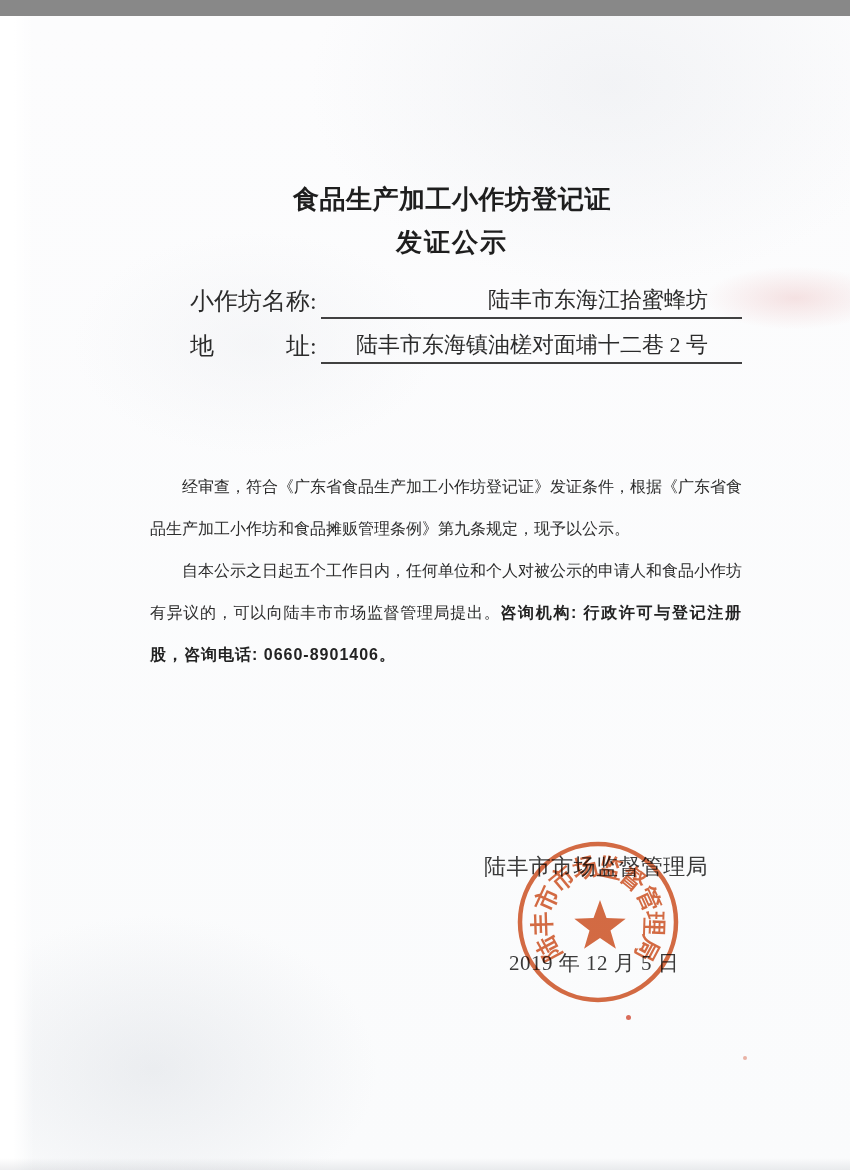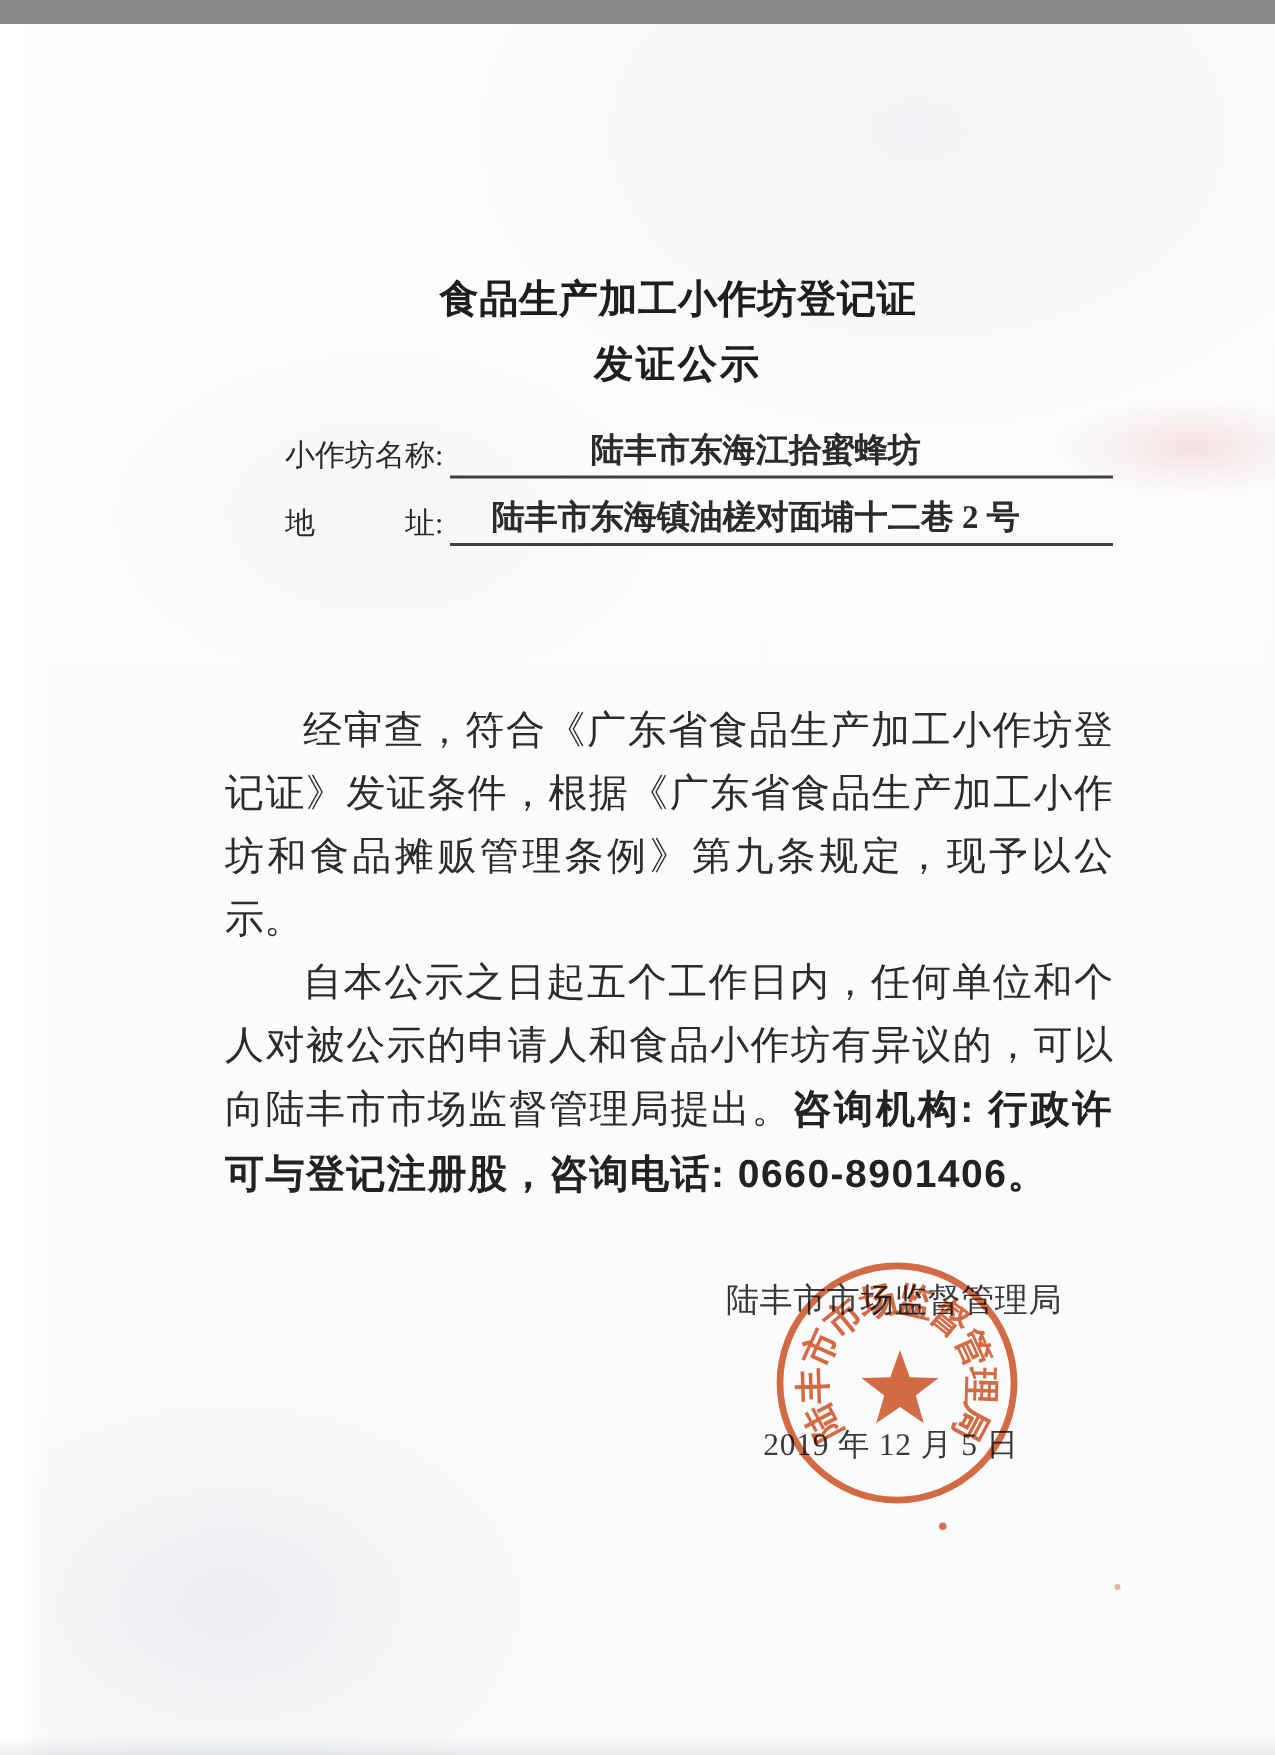--- a/index.html
+++ b/index.html
@@ -35,35 +35,34 @@
     font-family: "Liberation Sans", "DejaVu Sans", sans-serif;
     font-weight: 700;
   }
   .title-line1 { font-size: 26px; line-height: 34px; letter-spacing: 0.5px; }
   .title-line2 { font-size: 26px; line-height: 34px; letter-spacing: 2px; margin-top: 9px; }
 
   
   .fields { position: absolute; top: 258px; left: 190px; right: 108px; }
   .field-row { display: flex; align-items: flex-end; height: 45px; }
   .field-label {
-    font-size: 20px; white-space: nowrap; padding-bottom: 2px; color: #2b2b2b;
+    font-size: 24px; white-space: nowrap; padding-bottom: 2px; color: #2b2b2b;
   }
   .field-line {
     flex: 1; margin-left: 4px;
     border-bottom: 2px solid #414141;
-    text-align: center; padding-bottom: 2px;
+    text-align: right; padding-bottom: 2px;
     min-height: 30px;
-    font-weight: bold;
   }
   .field-value { font-size: 22px; padding-right: 34px; white-space: nowrap; color: #2b2b2b; }
 
   
   .body-text {
     position: absolute; top: 450px; left: 150px; right: 108px;
-    font-size: 26px; line-height: 42px;
+    font-size: 16px; line-height: 42px;
     text-align: justify; text-justify: inter-ideograph;
     color: #2c2c2c;
   }
   .body-text p { margin: 0; text-indent: 2em; }
   .bold-seg {
     font-family: "Liberation Sans", "DejaVu Sans", sans-serif;
     font-weight: 700; letter-spacing: 1px; color: #222;
   }
 
   

